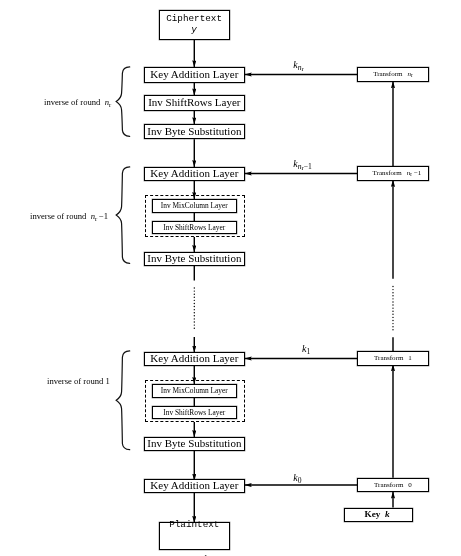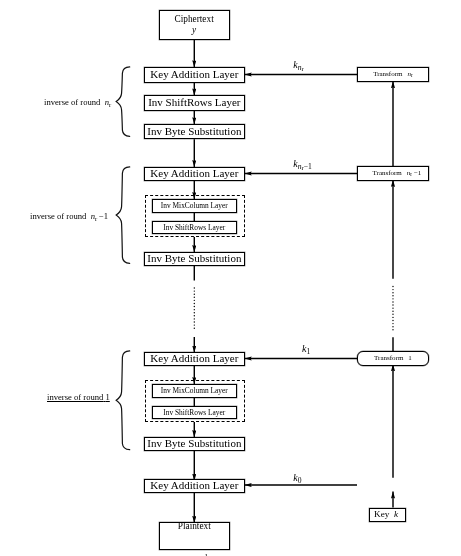--- a/index.html
+++ b/index.html
@@ -8,21 +8,21 @@
   .box{position:absolute;border:1px solid #000;box-shadow:0 0 0 0.4px rgba(0,0,0,0.45);background:#fff;box-sizing:border-box;
        display:flex;flex-direction:column;align-items:center;justify-content:center;
        font-family:"Liberation Serif",serif;line-height:1.15;white-space:nowrap;}
   .dashbox{position:absolute;border:1.2px dashed #000;background:transparent;box-sizing:border-box;}
   .lbl{position:absolute;white-space:nowrap;font-family:"Liberation Serif",serif;}
   svg.ov{position:absolute;left:0;top:0;width:461px;height:556px;overflow:visible;}
   .brace{stroke-width:1.2px;}
   .bigbox{font-size:9.3px;}
   .bigbox .t1{display:block;}
   .bigbox .t2{display:block;}
-  .bigbox{padding-top:0;}
+  .bigbox{padding-top:0;font-family:Liberation Mono, monospace;}
   #plaintext-pad{padding-top:16px;gap:23px;}
   .bigbox .t2{display:block;}
   .bigbox .it{font-style:italic;}
   .lay{font-size:11px;padding-bottom:1.5px;}
   .lay.sm{font-size:7.4px;padding-bottom:0;padding-top:1px;}
   .tf{font-size:7.0px;}
   .keyb{font-size:9.2px;}
   .roundlbl{font-size:8.6px;}
   .keylbl{font-size:10.0px;}
   sub{font-size:0.76em;vertical-align:-0.28em;}
@@ -139,35 +139,38 @@
     <span class="t1">Plaintext</span>
     <span class="t2"><i>x</i><span>= AES</span><span class="gap"></span><sup>−1</sup><span>(</span><i>y</i><span>)</span></span>
   </div>
 
   <div class="box tf" style="left:357.3px;top:67.0px;width:71.3px;height:14.8px;">
     <span><span>Transform</span><span class="gap3"></span><i>n</i><sub>r</sub></span>
   </div>
   <div class="box tf" style="left:357.0px;top:166.3px;width:71.9px;height:14.3px;" id="tfnrm1">
     <span><span>Transform</span><span class="gap3"></span><i>n</i><sub>r</sub><span class="gap2"></span><span>−1</span></span>
   </div>
-  <div class="box tf" style="left:357.0px;top:351.3px;width:71.9px;height:14.3px;border-radius:6px;">
+  <div class="box tf" style="left:357.0px;top:351.3px;width:71.9px;height:14.3px;">
     <span><span>Transform</span><span class="gap3"></span><span>1</span></span>
   </div>
+  <div class="box tf" style="left:357.0px;top:477.8px;width:71.9px;height:14.3px;">
+    <span><span>Transform</span><span class="gap3"></span><span>0</span></span>
+  </div>
 
-  <div class="box keyb" style="left:369px;top:507.5px;width:37px;height:14.0px;" id="keybx">
+  <div class="box keyb" style="left:344px;top:507.5px;width:69px;height:14.0px;font-weight:bold;" id="keybx">
     <span><span>Key</span><span class="gap4"></span><i>k</i></span>
   </div>
 
   <div class="lbl roundlbl" style="left:44.0px;top:97.0px;">
     <span>inverse of round</span>&nbsp;&nbsp;<i>n</i><sub>r</sub>
   </div>
   <div class="lbl roundlbl" style="left:30.0px;top:211.0px;">
     <span>inverse of round</span>&nbsp;&nbsp;<i>n</i><sub>r</sub><span class="gap2"></span><span>−1</span>
   </div>
-  <div class="lbl roundlbl" style="left:47.0px;top:392px;text-decoration:underline;">
+  <div class="lbl roundlbl" style="left:47.0px;top:376px;">
     <span>inverse of round</span>&nbsp;<span>1</span>
   </div>
 
   <div class="lbl keylbl" style="left:293.3px;top:59.0px;">
     <i>k</i><sub><i>n</i><sub>r</sub></sub>
   </div>
   <div class="lbl keylbl" style="left:293.3px;top:158.0px;">
     <i>k</i><sub><i>n</i><sub>r</sub><span>−1</span></sub>
   </div>
   <div class="lbl keylbl" style="left:302px;top:343.0px;">

